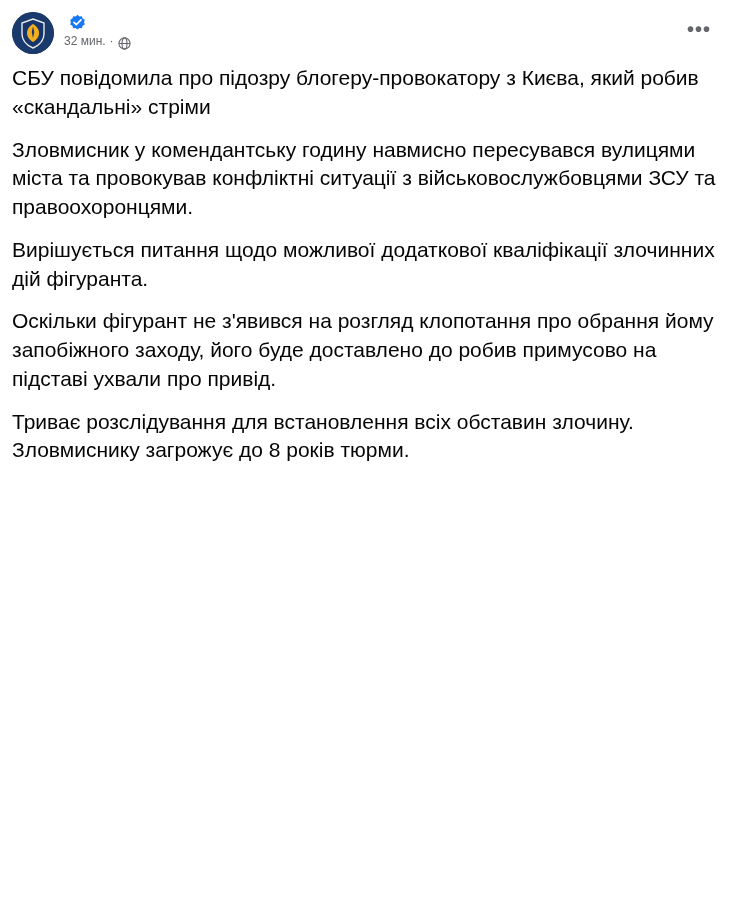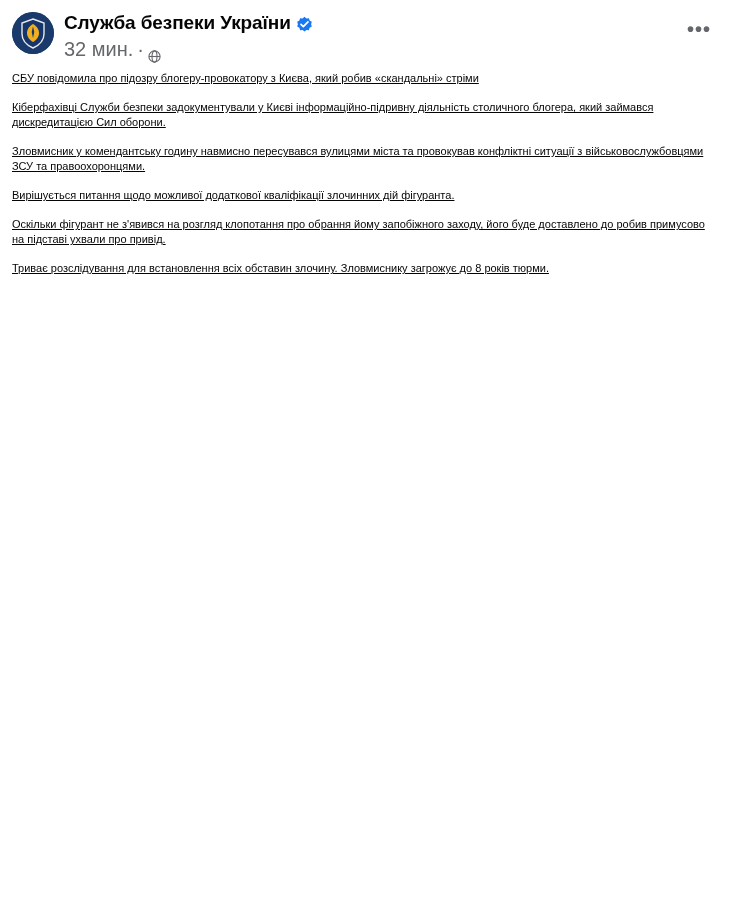--- a/index.html
+++ b/index.html
@@ -61,21 +61,21 @@
     height: 17px;
     display: inline-block;
     position: relative;
     top: 1px;
   }
   .meta-row {
     display: flex;
     align-items: center;
     margin-top: 4px;
     color: #65676b;
-    font-size: 20px;
+    font-size: 12px;
   }
   .meta-sep { margin: 0 4px; }
   .globe-icon {
     width: 13px;
     height: 13px;
     display: inline-block;
     position: relative;
     top: 2px;
   }
   .menu-button {
@@ -98,25 +98,24 @@
   .menu-button .dots {
     display: block;
     line-height: 10px;
     margin-top: -6px;
   }
   .post-body {
     padding: 2px 0 12px 0;
   }
   .post-body p {
     margin: 0 0 14px 0;
-    font-size: 11px;
+    font-size: 21px;
     line-height: 1.37;
     color: #050505;
     font-family: "Liberation Sans", sans-serif;
-    text-decoration: underline;
   }
   .post-body p:last-child { margin-bottom: 0; }
 </style>
 </head>
 <body>
 
 <div class="post">
 
   <div class="post-header">
 
@@ -124,21 +123,20 @@
       <svg width="42" height="42" viewBox="0 0 42 42">
         <circle cx="21" cy="21" r="21" fill="#1a3a6b"></circle>
         <path d="M21 7 L32 11 L32 22 C32 29 26.5 33.5 21 36 C15.5 33.5 10 29 10 22 L10 11 Z" fill="#16356a" stroke="#e8eaed" stroke-width="1.4"></path>
         <path d="M21 12 C17.5 14 15 17 15 21 C15 25 17.5 28 21 30 C24.5 28 27 25 27 21 C27 17 24.5 14 21 12 Z" fill="#f2b01e"></path>
         <path d="M21 14.5 L22.3 20 L21 26 L19.7 20 Z" fill="#16356a"></path>
       </svg>
     </div>
 
     <div class="header-text">
       <div class="name-row">
-        <span class="page-name">Служба безпеки України</span>
         <span class="verified">
           <svg width="17" height="17" viewBox="0 0 17 17">
             <path d="M8.5 0.8 L10.4 2.4 L12.9 2.2 L13.6 4.6 L15.8 5.8 L15.1 8.2 L15.8 10.6 L13.6 11.8 L12.9 14.2 L10.4 14 L8.5 15.6 L6.6 14 L4.1 14.2 L3.4 11.8 L1.2 10.6 L1.9 8.2 L1.2 5.8 L3.4 4.6 L4.1 2.2 L6.6 2.4 Z" fill="#1877f2"></path>
             <path d="M5 8.3 L7.3 10.6 L12 5.9" stroke="#ffffff" stroke-width="1.7" fill="none" stroke-linecap="round" stroke-linejoin="round"></path>
           </svg>
         </span>
       </div>
       <div class="meta-row">
         <span>32 мин.</span>
         <span class="meta-sep">·</span>
@@ -152,20 +150,19 @@
       </div>
     </div>
 
     <div class="menu-button">
       <span class="dots">•••</span>
     </div>
   </div>
 
   <div class="post-body">
     <p>СБУ повідомила про підозру блогеру-провокатору з Києва, який робив «скандальні» стріми</p>
-    <p>Кіберфахівці Служби безпеки задокументували у Києві інформаційно-підривну діяльність столичного блогера, який займався дискредитацією Сил оборони.</p>
     <p>Зловмисник у комендантську годину навмисно пересувався вулицями міста та провокував конфліктні ситуації з військовослужбовцями ЗСУ та правоохоронцями.</p>
     <p>Вирішується питання щодо можливої додаткової кваліфікації злочинних дій фігуранта.</p>
     <p>Оскільки фігурант не з'явився на розгляд клопотання про обрання йому запобіжного заходу, його буде доставлено до робив примусово на підставі ухвали про привід.</p>
     <p>Триває розслідування для встановлення всіх обставин злочину. Зловмиснику загрожує до 8 років тюрми.</p>
   </div>
 
 </div>
 
 </body></html>

